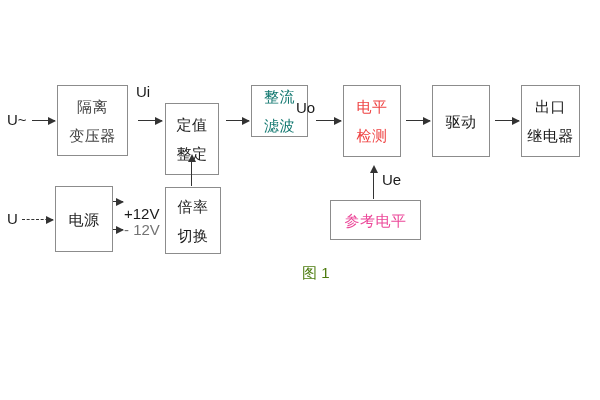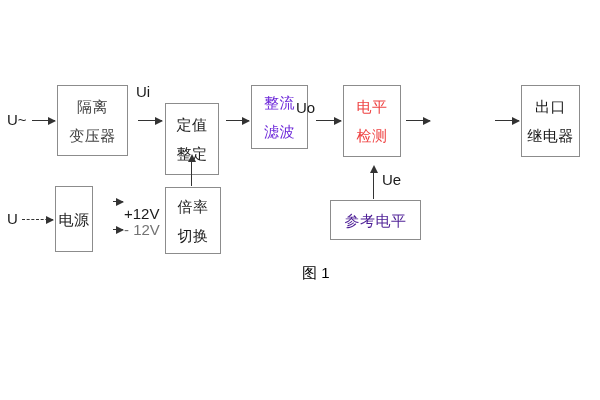--- a/index.html
+++ b/index.html
@@ -85,57 +85,60 @@
     left: -3.5px;
     top: -7px;
     width: 0;
     height: 0;
     border-left: 4px solid transparent;
     border-right: 4px solid transparent;
     border-bottom: 8px solid #333333;
   }
   .caption {
     position: absolute;
-    color: #000000;
+    color: #4d7c0f;
     font-size: 15px;
     white-space: nowrap;
   }
 </style>
 </head>
 <body>
 
 <div id="canvas">
     <div class="block" style="left: 57px; top: 85px; width: 71px; height: 71px; border-color: rgb(140, 140, 140); color: #404040;">
       <span class="ln">隔离</span>
       <span class="ln">变压器</span>
     </div>
     <div class="block" style="left: 165px; top: 85px; width: 54px; height: 72px; border-color: rgb(140, 140, 140); color: rgb(26, 26, 26); margin-top: 18px;">
       <span class="ln">定值</span>
       <span class="ln">整定</span>
     </div>
-    <div class="block" style="left: 251px; top: 85px; width: 57px; height: 64px; border-color: rgb(140, 140, 140); color: #6d28d9;">
+    <div class="block" style="left: 251px; top: 85px; width: 57px; height: 52px; border-color: rgb(140, 140, 140); color: #0f766e;">
       <span class="ln">整流</span>
       <span class="ln">滤波</span>
     </div>
     <div class="block" style="left: 343px; top: 85px; width: 58px; height: 72px; border-color: rgb(140, 140, 140); color: #ef4444; text-align: right;">
       <span class="ln">电平</span>
       <span class="ln">检测</span>
     </div>
+    <div class="block one-line" style="left: 432px; top: 85px; width: 58px; height: 72px; border-color: rgb(140, 140, 140); color: rgb(26, 26, 26);">
+      <span class="ln">驱动</span>
+    </div>
     <div class="block" style="left: 521px; top: 85px; width: 59px; height: 72px; border-color: rgb(140, 140, 140); color: rgb(26, 26, 26);">
       <span class="ln">出口</span>
       <span class="ln">继电器</span>
     </div>
-    <div class="block one-line" style="left: 55px; top: 186px; width: 38px; height: 66px; border-color: rgb(140, 140, 140); color: rgb(26, 26, 26);">
+    <div class="block one-line" style="left: 55px; top: 186px; width: 58px; height: 66px; border-color: rgb(140, 140, 140); color: rgb(26, 26, 26);">
       <span class="ln">电源</span>
     </div>
     <div class="block" style="left: 165px; top: 187px; width: 56px; height: 67px; border-color: rgb(140, 140, 140); color: rgb(26, 26, 26);">
       <span class="ln">倍率</span>
       <span class="ln">切换</span>
     </div>
-    <div class="block one-line" style="left: 330px; top: 200px; width: 91px; height: 40px; border-color: rgb(140, 140, 140); color: #4c1d95;">
+    <div class="block one-line" style="left: 330px; top: 200px; width: 91px; height: 40px; border-color: rgb(140, 140, 140); color: #ec4899;">
       <span class="ln">参考电平</span>
     </div>
     <div class="lbl" style="left: 7px; top: 112px; color: rgb(26, 26, 26);">U~</div>
     <div class="lbl" style="left: 136px; top: 84px; color: rgb(26, 26, 26);">Ui</div>
     <div class="lbl" style="left: 296px; top: 100px; color: rgb(26, 26, 26);">Uo</div>
     <div class="lbl" style="left: 7px; top: 211px; color: rgb(26, 26, 26);">U</div>
     <div class="lbl" style="left: 124px; top: 194px; color: rgb(26, 26, 26); margin-top: 12px;">+12V</div>
     <div class="lbl" style="left: 124px; top: 222px; color: #737373;">- 12V</div>
     <div class="lbl" style="left: 382px; top: 172px; color: rgb(26, 26, 26); text-align: right;">Ue</div>
     <div class="arrow-h" style="left: 32px; top: 120px; width: 23px;"></div>

